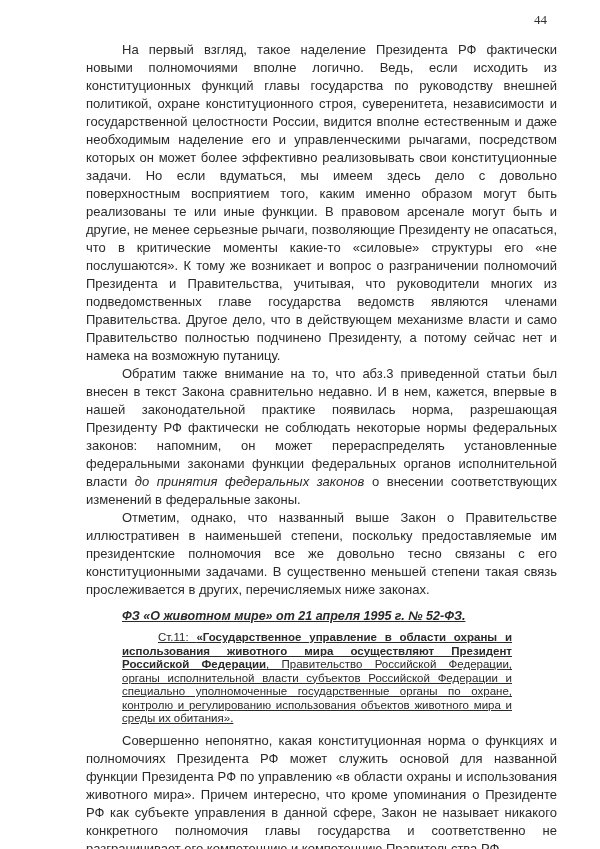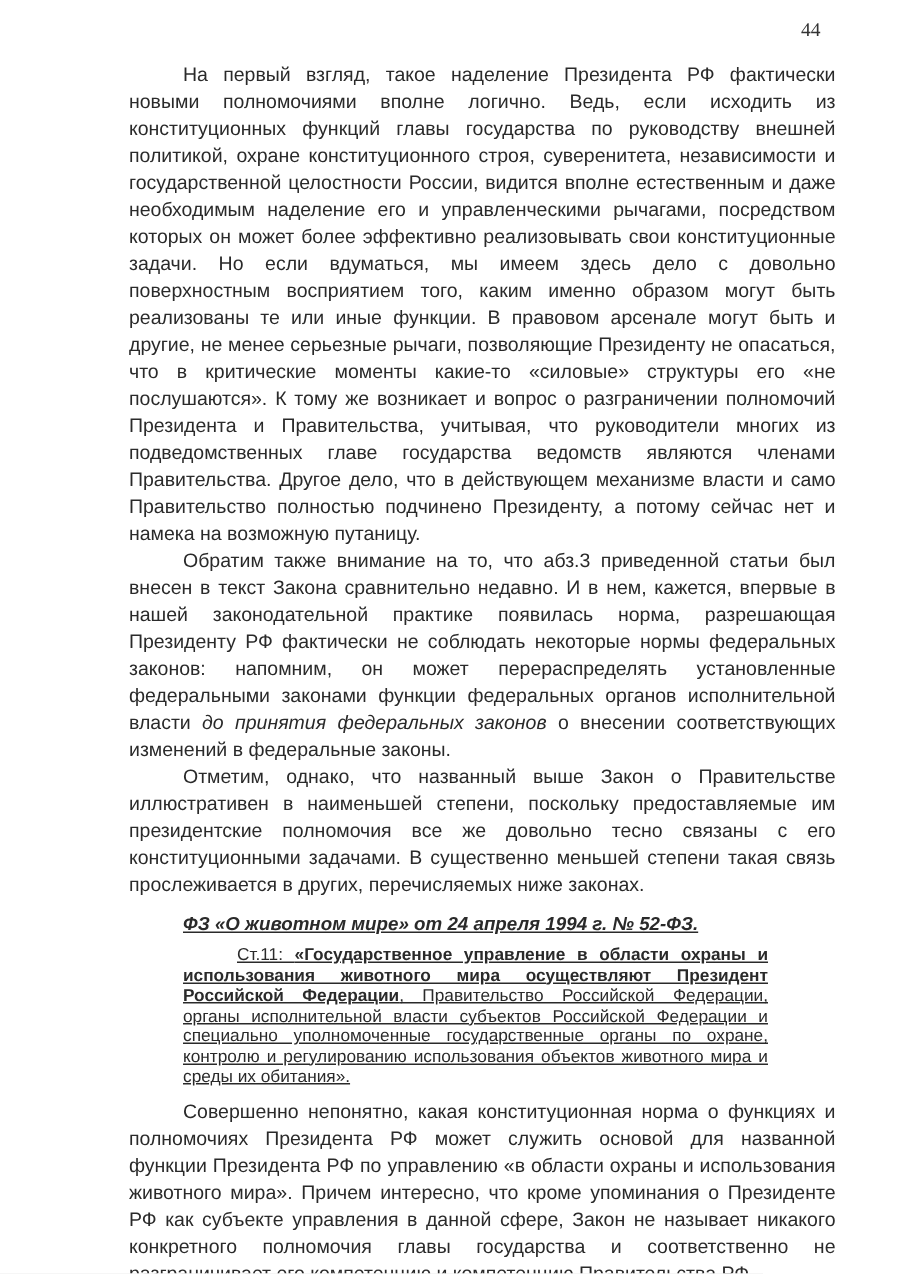--- a/index.html
+++ b/index.html
@@ -65,21 +65,21 @@
   <div class="page-number">44</div>
 
   <div>
 
     <p class="body-par">На первый взгляд, такое наделение Президента РФ фактически новыми полномочиями вполне логично. Ведь, если исходить из конституционных функций главы государства по руководству внешней политикой, охране конституционного строя, суверенитета, независимости и государственной целостности России, видится вполне естественным и даже необходимым наделение его и управленческими рычагами, посредством которых он может более эффективно реализовывать свои конституционные задачи. Но если вдуматься, мы имеем здесь дело с довольно поверхностным восприятием того, каким именно образом могут быть реализованы те или иные функции. В правовом арсенале могут быть и другие, не менее серьезные рычаги, позволяющие Президенту не опасаться, что в критические моменты какие-то «силовые» структуры его «не послушаются». К тому же возникает и вопрос о разграничении полномочий Президента и Правительства, учитывая, что руководители многих из подведомственных главе государства ведомств являются членами Правительства. Другое дело, что в действующем механизме власти и само Правительство полностью подчинено Президенту, а потому сейчас нет и намека на возможную путаницу.</p>
 
     <p class="body-par"><span>Обратим также внимание на то, что абз.3 приведенной статьи был внесен в текст Закона сравнительно недавно. И в нем, кажется, впервые в нашей законодательной практике появилась норма, разрешающая Президенту РФ фактически не соблюдать некоторые нормы федеральных законов: напомним, он может перераспределять установленные федеральными законами функции федеральных органов исполнительной власти </span><span class="italic-run">до принятия федеральных законов</span><span> о внесении соответствующих изменений в федеральные законы.</span></p>
 
     <p class="body-par">Отметим, однако, что названный выше Закон о Правительстве иллюстративен в наименьшей степени, поскольку предоставляемые им президентские полномочия все же довольно тесно связаны с его конституционными задачами. В существенно меньшей степени такая связь прослеживается в других, перечисляемых ниже законах.</p>
 
-    <p class="law-heading">ФЗ «О животном мире» от 24 апреля 1994 г. № 52-ФЗ.</p>
+    <p class="law-heading">ФЗ «О животном мире» от 21 апреля 1995 г. № 52-ФЗ.</p>
 
     <p class="statute-quote"><span>Ст.11: </span><span class="bold-run">«Государственное управление в области охраны и использования животного мира осуществляют Президент Российской Федерации</span><span>, Правительство Российской Федерации, органы исполнительной власти субъектов Российской Федерации и специально уполномоченные государственные органы по охране, контролю и регулированию использования объектов животного мира и среды их обитания».</span></p>
 
     <p class="body-par">Совершенно непонятно, какая конституционная норма о функциях и полномочиях Президента РФ может служить основой для названной функции Президента РФ по управлению «в области охраны и использования животного мира». Причем интересно, что кроме упоминания о Президенте РФ как субъекте управления в данной сфере, Закон не называет никакого конкретного полномочия главы государства и соответственно не разграничивает его компетенцию и компетенцию Правительства РФ.</p>
 
     <p class="law-heading law-heading-2">ФЗ «О Счетной палате Российской Федерации» от 11 января 1995 г. № 4-ФЗ.</p>
 
   </div>
 </div>
 

